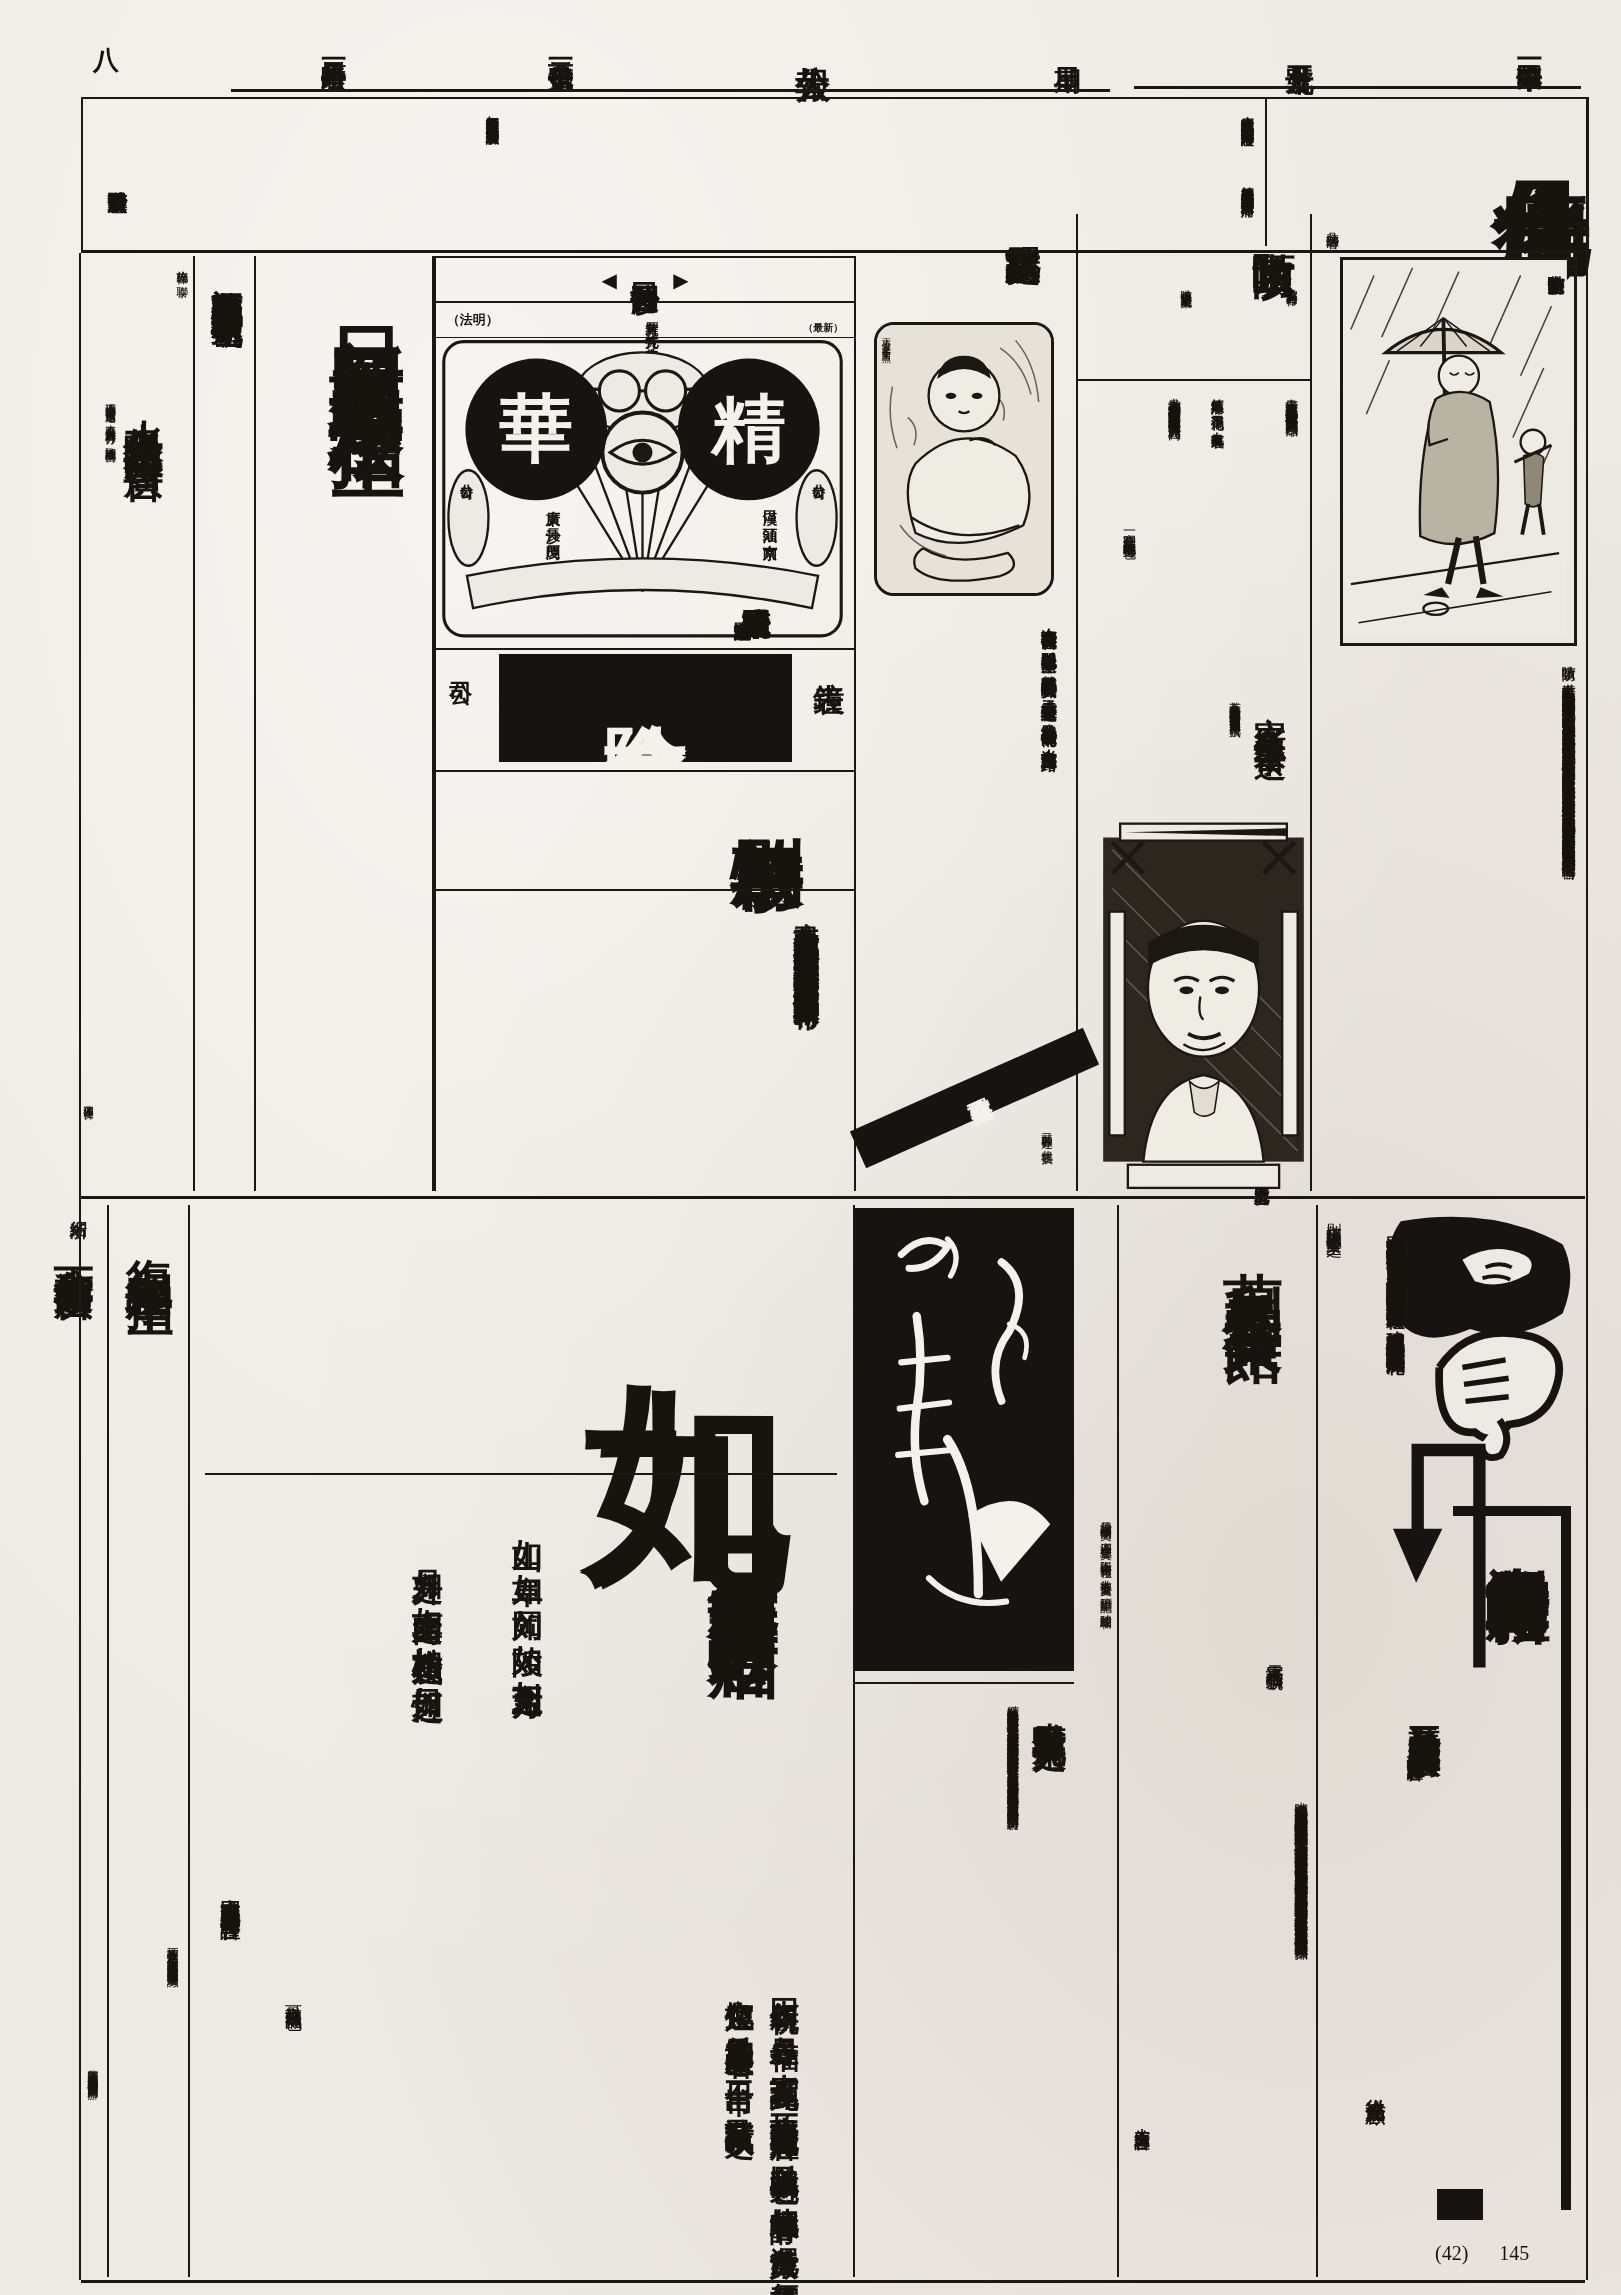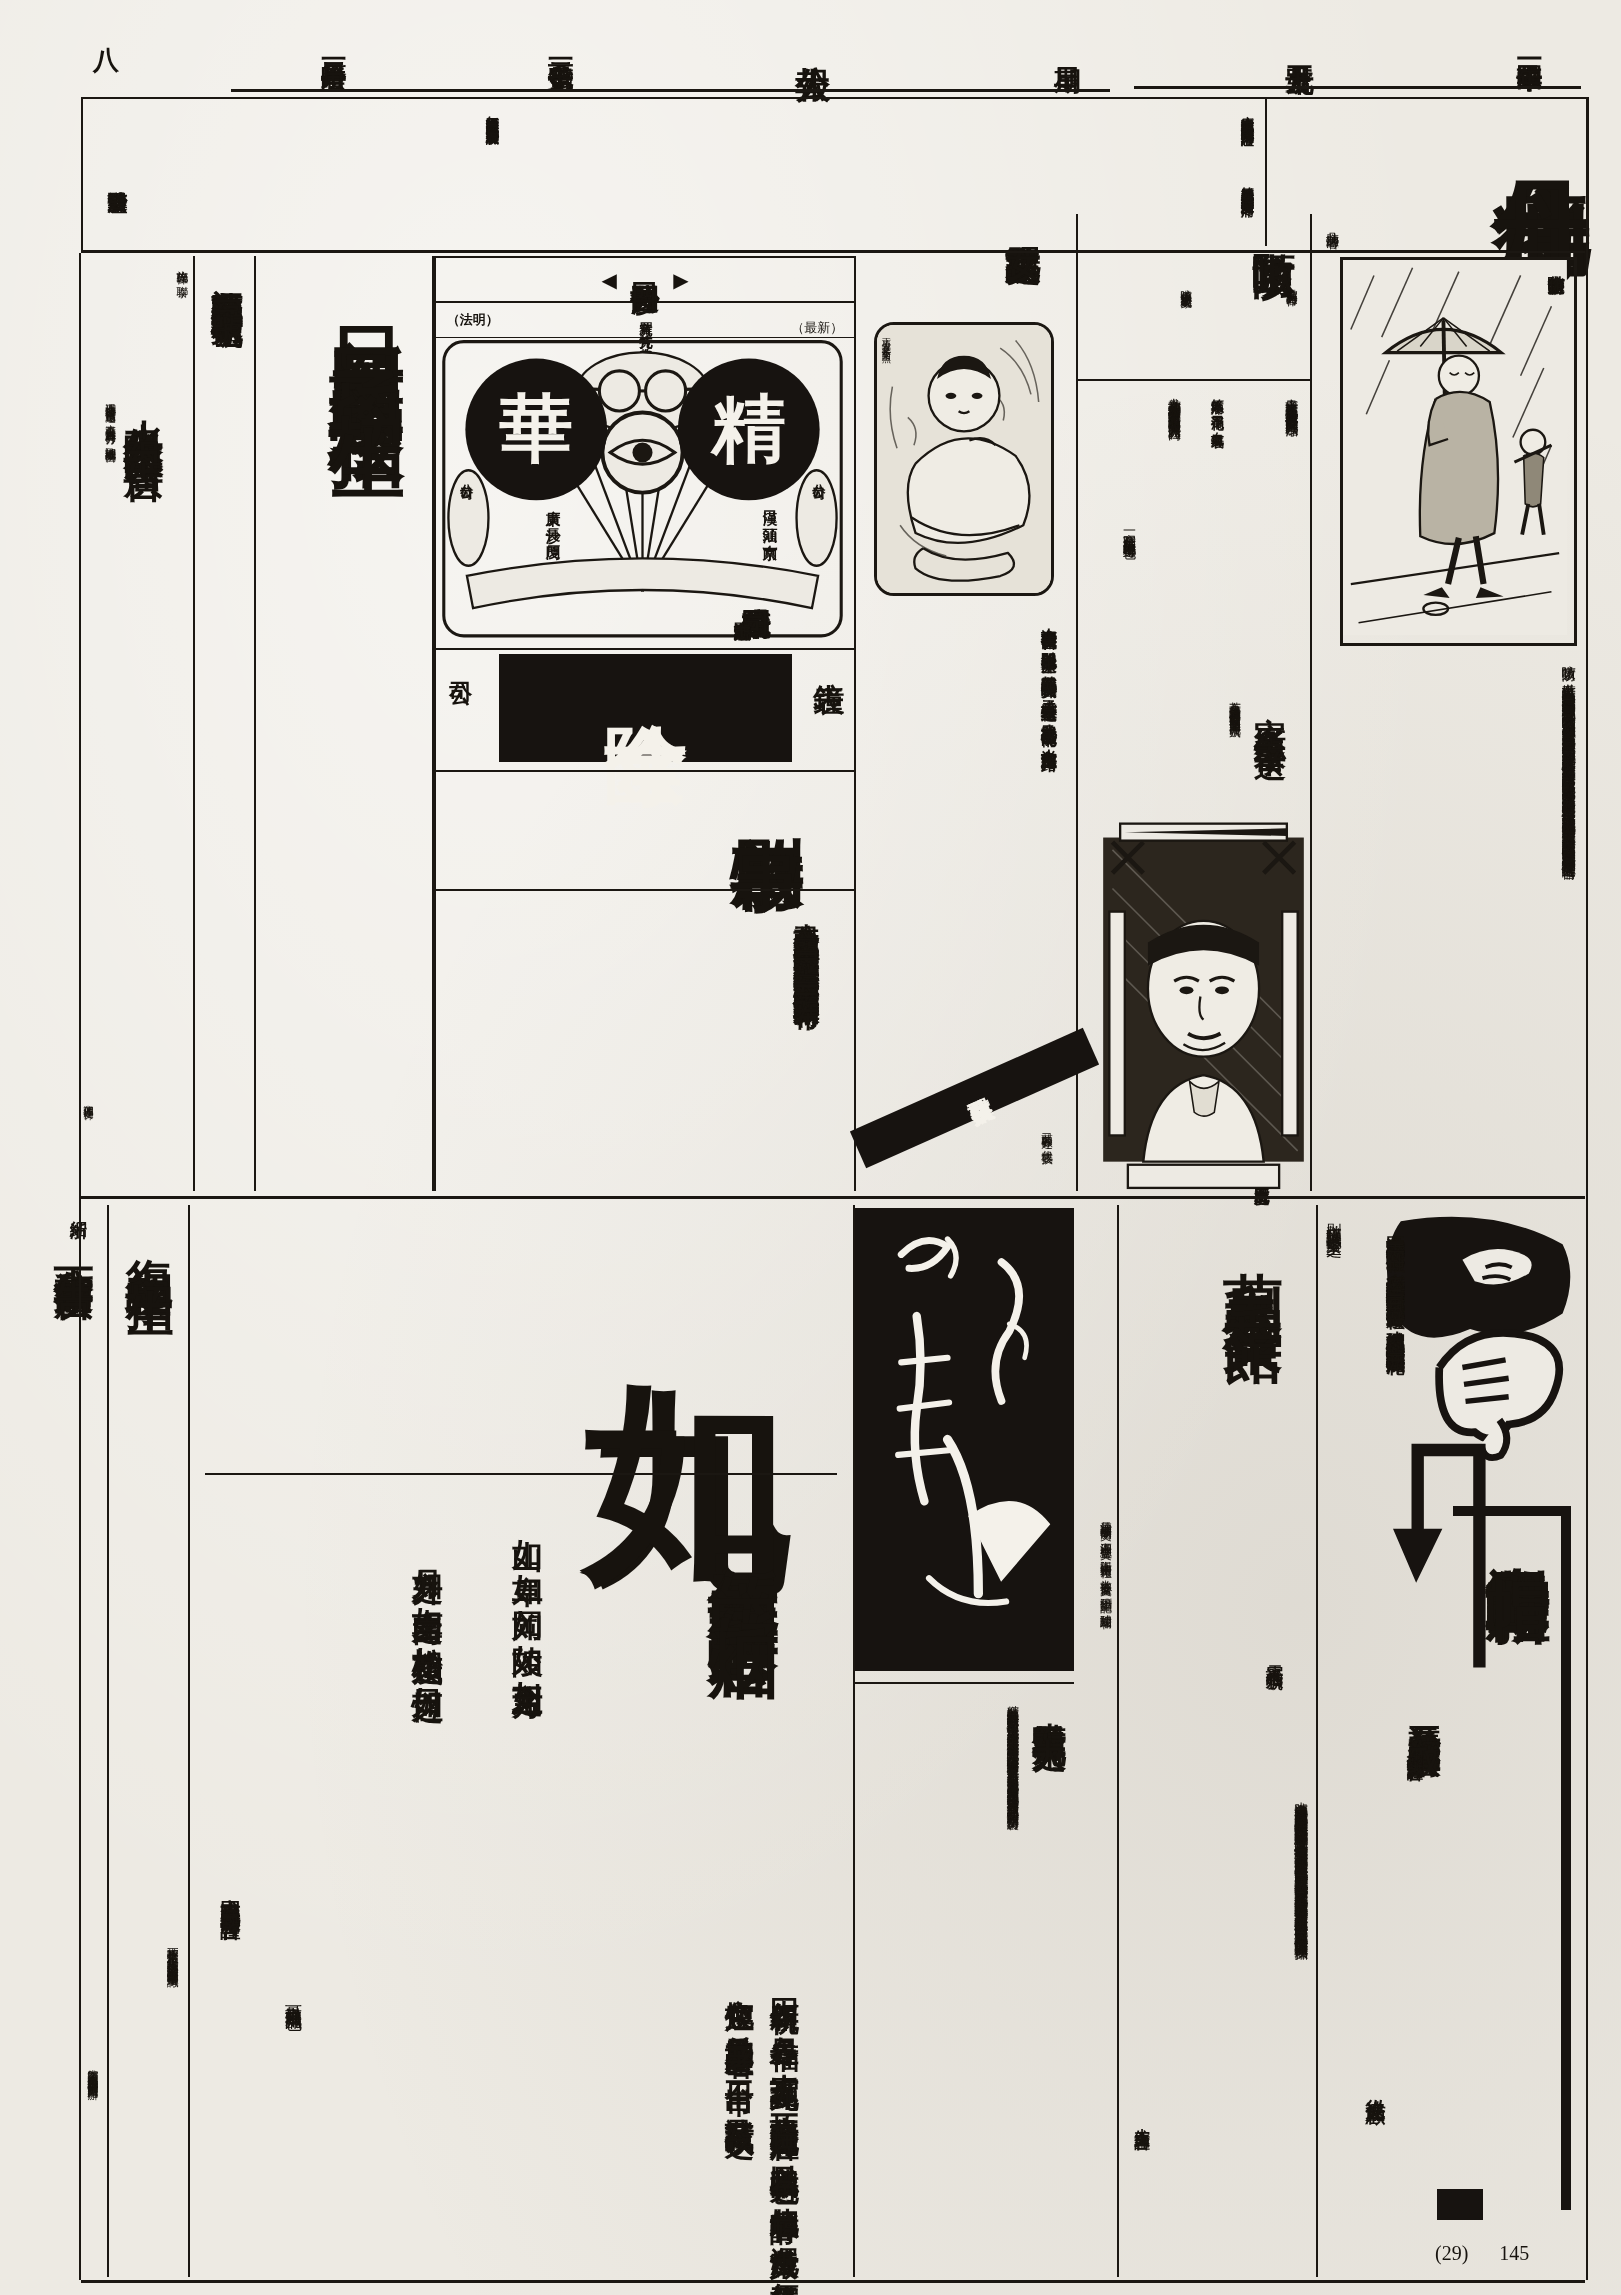--- a/index.html
+++ b/index.html
@@ -63,21 +63,21 @@
     <div class="abs v" style="right:23px;top:10.8px;height:918px;font-size:76px;font-weight:bold;line-height:1.1;letter-spacing:10.8px;">日新圖畫函授學校招生</div>
   </div>
 
   <div class="abs box" style="left:434px;top:256px;width:418px;height:390px;">
     <div class="fr" style="height:43px;align-items:center;justify-content:center;gap:10.8px;border-bottom:2.3px solid #1b1712;">
       <span style="font-size:20px;">▶</span>
       <span class="rh" style="height:35px;font-size:29px;font-weight:bold;line-height:1.2;">分公司長沙司門口</span>
       <span style="font-size:20px;">◀</span>
     </div>
     <div class="fr" style="height:34px;align-items:center;justify-content:space-between;padding:0 10.8px;border-bottom:1.5px solid #1b1712;">
-      <span style="font-size:13px;font-weight:normal;margin-top:16px;">（最新）</span>
+      <span style="font-size:10px;font-weight:bold;margin-top:16px;">（最新）</span>
       <span class="rh" style="height:17px;font-size:13px;font-weight:bold;line-height:1.3;">寬羅片　托克片　寬光片　腦絲邊　雅格片</span>
       <span style="font-size:13px;font-weight:bold;">（法明）</span>
     </div>
 
     <div class="abs" style="left:0;top:79px;width:413px;height:305px;">
       <svg width="413" height="305" viewBox="0 0 536 396">
         <rect x="10" y="6" width="516" height="382" fill="none" stroke="#1b1712" stroke-width="4" rx="26"></rect>
 
         <g stroke="#1b1712" stroke-width="3">
           <line x1="268" y1="330" x2="120" y2="90"></line>
@@ -336,18 +336,18 @@
   </div>
   <div class="abs v" style="left:1398px;top:1736px;width:28px;height:370px;font-size:16px;font-weight:bold;">八角亭偉成鞋帽洋貨莊謹啓</div>
   <div class="abs v" style="left:1358px;top:2083px;width:31px;height:139px;font-size:20px;font-weight:bold;">從速光顧</div>
 
   <div class="abs rule" style="left:81px;top:2280px;width:1504px;height:3.1px;"></div>
   <div class="abs rule" style="left:1586px;top:99px;width:2.3px;height:2181px;"></div>
   <div class="abs rule" style="left:79px;top:253px;width:2.3px;height:2027px;"></div>
   <div class="abs rule" style="left:81px;top:251px;width:1504px;height:2.3px;"></div>
 
   <div class="abs" style="left:1435px;top:2242px;width:170px;height:31px;display:flex;gap:31px;font-size:20px;">
-    <span>(29)</span>
+    <span>(42)</span>
     <span>145</span>
   </div>
 
 </div>
 
 
 </body></html>

